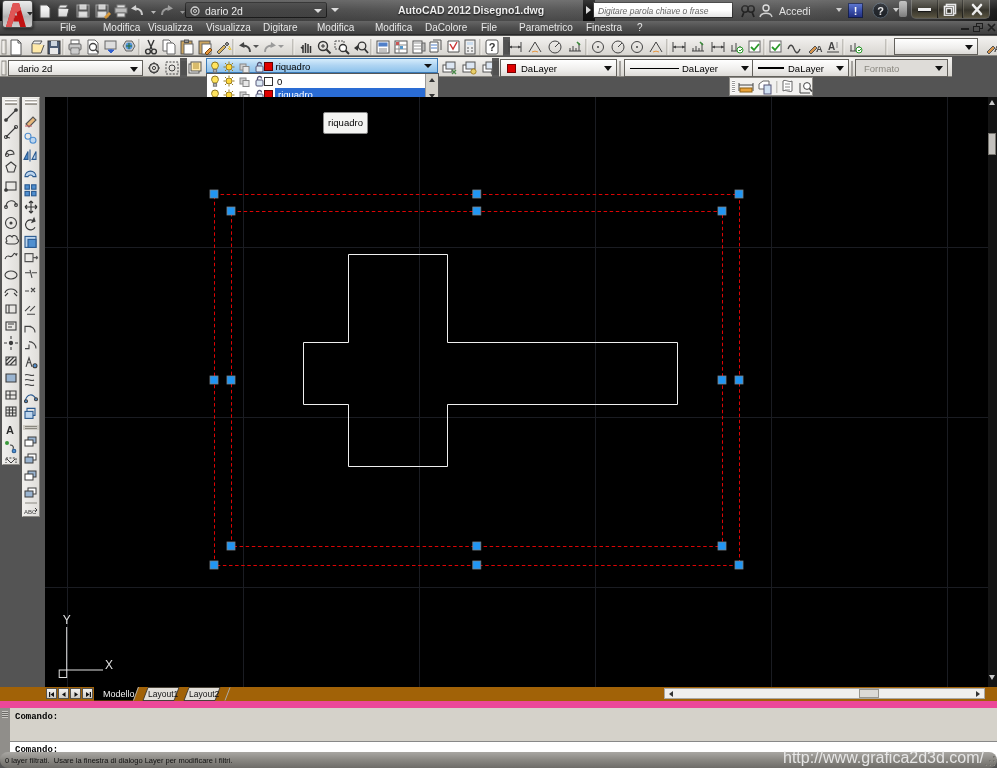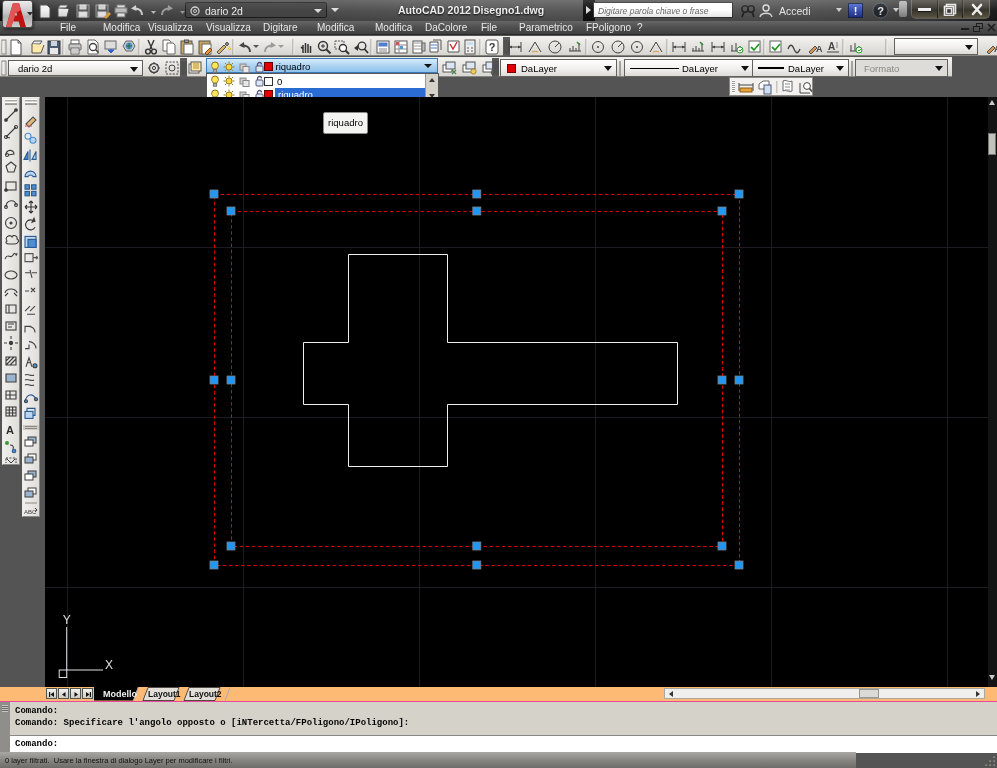--- a/index.html
+++ b/index.html
@@ -36,25 +36,25 @@
   #canvas { position:absolute; left:45px; top:0px; width:943px; height:590px; background:#000; }
   #vsb { position:absolute; left:988px; top:0; width:9px; height:590px; background:#141414; }
 
   
   .vtb { position:absolute; width:18px; background:linear-gradient(90deg,#f0efed,#e0deda); border:1px solid #8b8984; border-top-color:#f0eee9; border-left-color:#f0eee9; }
   .nvb { top:1px;width:11px;height:11px;background:linear-gradient(180deg,#f4f3f1,#cfccc6);border:1px solid #55534e; }
   .nvb svg { display:block;margin:1px 0 0 0; }
   .vgrip { height:6px; border-bottom:1px solid #9b9890; background:repeating-linear-gradient(180deg,#fff 0 1px,#a8a5a0 1px 2px,#d9d6cf 2px 3px); margin:1px 2px 2px 2px; }
 
   
-  #tabrow { left:0; top:687px; width:997px; height:14px; background:#fdba74;font-weight:bold; }
-  #cmdwin { left:0; top:701px; width:997px; height:51px; background:#d5d2ca; border-top:1px solid #ec4899; }
-  #statusbar { left:0; top:752px; width:856px; height:16px;
+  #tabrow { left:0; top:687px; width:997px; height:14px; background:#a16207; }
+  #cmdwin { left:0; top:701px; width:997px; height:51px; background:#d5d2ca; border-top:7px solid #ec4899; }
+  #statusbar { left:0; top:752px; width:997px; height:16px;
     background:linear-gradient(180deg,#a9a7a3,#86847f 55%,#6e6c68);
-    font-size:7.5px; color:#111; }
+    font-size:7.5px; color:#111;border-radius:8px; }
   .mono { font-family:"Liberation Mono", monospace; font-size:9px; font-weight:bold; color:#000; }
 
   
   #cvsvg { position:absolute; left:0; top:0; }
 
   
   #tooltip { left:323px; top:112px; width:45px; height:22px; background:#f4f4f2; border:1px solid #8a8a8a;
     box-shadow:2px 2px 3px rgba(0,0,0,.5); font-size:9.5px; color:#000; text-align:center; line-height:20px; border-radius:2px; }
 </style>
 </head>
@@ -145,21 +145,21 @@
     <span class="m" style="left:44px">File</span>
     <span class="m" style="left:87px">Modifica</span>
     <span class="m" style="left:132px">Visualizza</span>
     <span class="m" style="left:190px">Visualizza</span>
     <span class="m" style="left:247px">Digitare</span>
     <span class="m" style="left:301px">Modifica</span>
     <span class="m" style="left:359px">Modifica</span>
     <span class="m" style="left:409px">DaColore</span>
     <span class="m" style="left:465px">File</span>
     <span class="m" style="left:503px">Parametrico</span>
-    <span class="m" style="left:570px">FPoligono</span>
+    <span class="m" style="left:570px">Finestra</span>
     <span class="m" style="left:621px">?</span>
     <div class="abs" style="left:961px;top:7px;width:8px;height:2px;background:#1e1e1e"></div>
     <div class="abs" style="left:976px;top:2px;width:7px;height:6px;border:1.5px solid #1e1e1e"></div>
     <div class="abs" style="left:973px;top:4.5px;width:7px;height:6px;border:1.5px solid #1e1e1e;background:#4f4f4f"></div>
     <svg class="abs" style="left:987px;top:2px" width="9" height="9" viewBox="0 0 9 9">
       <path d="M1 1 L8 8 M8 1 L1 8" stroke="#1e1e1e" stroke-width="1.7"></path>
     </svg>
   </div>
   <div class="abs tb" id="row1">
   <svg width="997" height="20" viewBox="0 0 997 20">
@@ -748,27 +748,27 @@
       <div class="abs" style="left:4px;top:2px;border-top:3px solid transparent;border-bottom:3px solid transparent;border-right:4px solid #333"></div>
       <div class="abs" style="right:4px;top:2px;border-top:3px solid transparent;border-bottom:3px solid transparent;border-left:4px solid #333"></div>
       <div class="abs" style="left:194px;top:0px;width:20px;height:9px;background:#dcdad6;border:1px solid #98968f"></div>
     </div>
   </div>
   <div class="abs" id="cmdwin">
     <div class="abs" style="left:0;top:0;width:10px;height:51px;background:#908e8a">
       <div class="abs" style="left:2px;top:3px;width:6px;height:7px;background:repeating-linear-gradient(180deg,#c9c7c3 0 1px,#6a6865 1px 2px)"></div>
     </div>
     <div class="abs mono" style="left:15px;top:4px">Comando:</div>
-    <div class="abs mono" style="left:15px;top:16px">Comando: Specificare l'angolo opposto o [iNTercetta/FPoligono/IPoligono]:</div>
     <div class="abs" style="left:10px;top:33px;width:987px;height:18px;background:#fff;border-top:1px solid #888">
       <div class="abs mono" style="left:5px;top:3px">Comando:</div>
     </div>
   </div>
   <div class="abs" id="statusbar">
     <span class="abs" style="left:5px;top:4px">0 layer filtrati.&nbsp; Usare la finestra di dialogo Layer per modificare i filtri.</span>
+    <span class="abs" style="left:783px;top:-3px;font-size:16px;color:rgba(238,238,238,.92)">http://www.grafica2d3d.com/</span>
     <svg class="abs" style="left:985px;top:4px" width="11" height="11" viewBox="0 0 11 11">
       <g fill="#6a6863">
         <rect x="8" y="0" width="2" height="2"></rect>
         <rect x="8" y="4" width="2" height="2"></rect>
         <rect x="8" y="8" width="2" height="2"></rect>
         <rect x="4" y="4" width="2" height="2"></rect>
         <rect x="4" y="8" width="2" height="2"></rect>
         <rect x="0" y="8" width="2" height="2"></rect>
       </g>
       <g fill="#b8b6b2">

